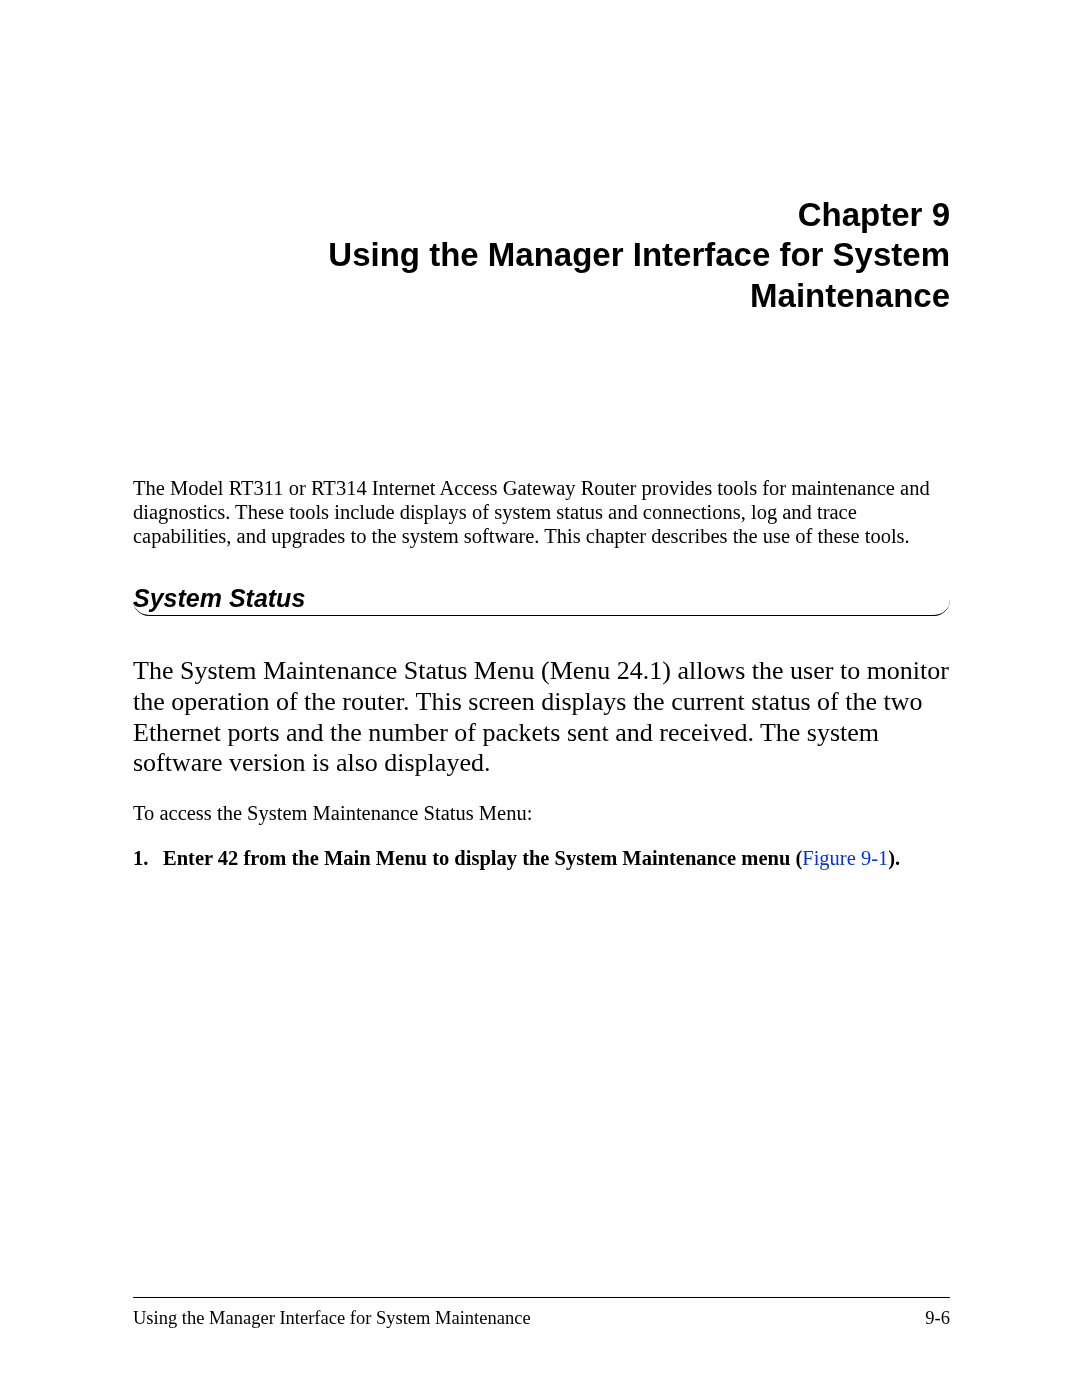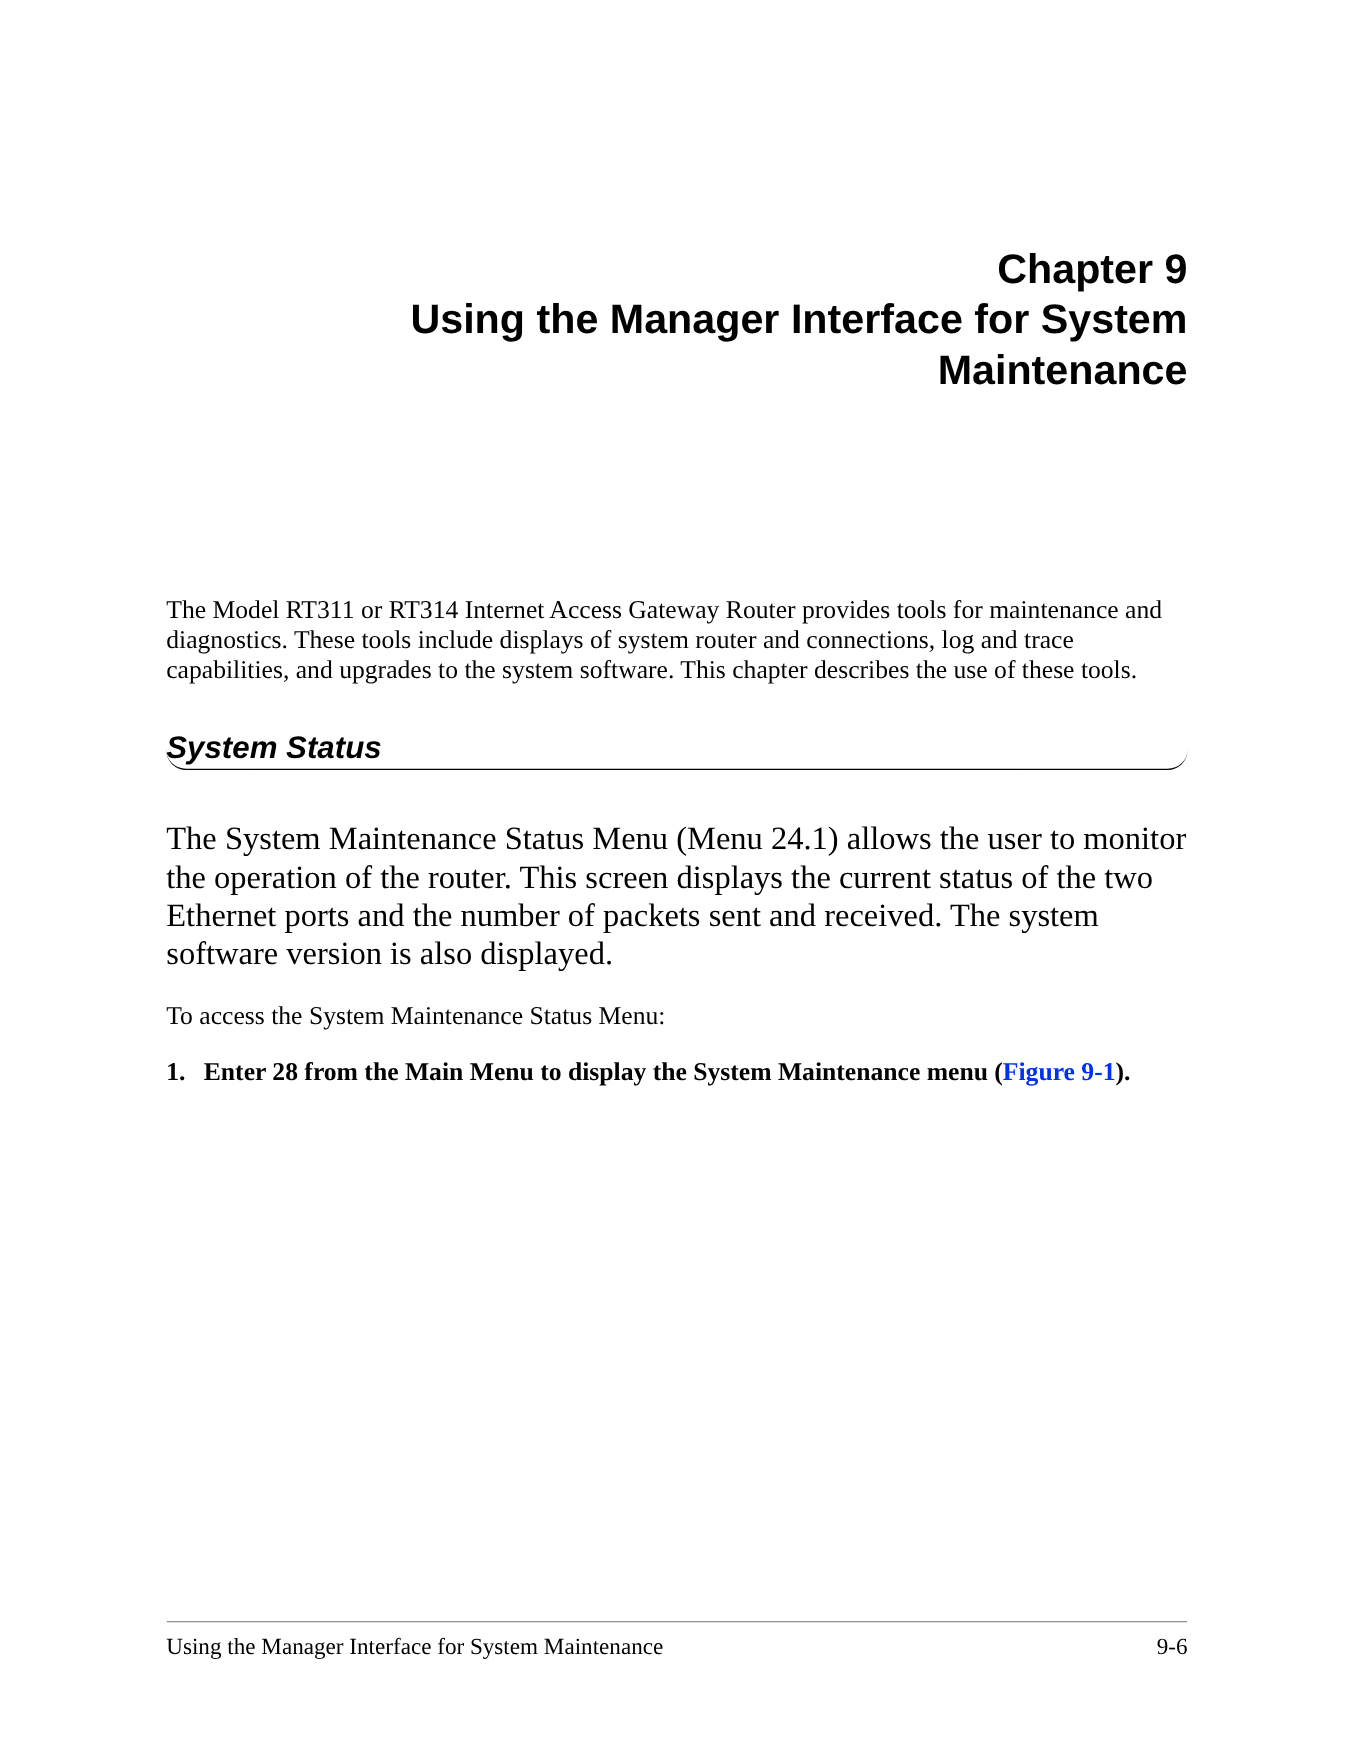--- a/index.html
+++ b/index.html
@@ -68,21 +68,21 @@
     font-weight: bold;
   }
   .step-number {
     min-width: 30px;
   }
   .step-text {
     flex: 1;
   }
   .figure-link {
     color: #0030f0;
-    font-weight: bold;
+    font-weight: normal;
     text-align: center;
   }
   .footer {
     position: absolute;
     left: 133px;
     right: 130px;
     bottom: 68px;
   }
   .footer-rule {
     border-top: 1.2px solid #000;
@@ -98,33 +98,33 @@
 <body>
 
 <div class="page">
 
   <div class="chapter-header">
     <span class="chapter-number">Chapter 9</span>
     <span class="chapter-title">Using the Manager Interface for System</span>
     <span class="chapter-title">Maintenance</span>
   </div>
 
-  <p class="intro-para">The Model RT311 or RT314 Internet Access Gateway Router provides tools for maintenance and diagnostics. These tools include displays of system router and connections, log and trace capabilities, and upgrades to the system software. This chapter describes the use of these tools.</p>
+  <p class="intro-para">The Model RT311 or RT314 Internet Access Gateway Router provides tools for maintenance and diagnostics. These tools include displays of system status and connections, log and trace capabilities, and upgrades to the system software. This chapter describes the use of these tools.</p>
 
   <h2 class="section-heading">System Status</h2>
 
   <p class="body-para">The System Maintenance Status Menu (Menu 24.1) allows the user to monitor the operation of the router. This screen displays the current status of the two Ethernet ports and the number of packets sent and received. The system software version is also displayed.</p>
 
   <p class="access-para">To access the System Maintenance Status Menu:</p>
 
   <div class="step-list">
     <div class="step-item">
       <span class="step-number">1.</span>
       <span class="step-text">
-        <span>Enter 28 from the Main Menu to display the System Maintenance menu (</span><span class="figure-link">Figure 9-1</span><span>).</span>
+        <span>Enter 42 from the Main Menu to display the System Maintenance menu (</span><span class="figure-link">Figure 9-1</span><span>).</span>
       </span>
     </div>
   </div>
 
   <div class="footer">
     <div class="footer-rule"></div>
     <div class="footer-row">
       <span>Using the Manager Interface for System Maintenance</span>
       <span>9-6</span>
     </div>

